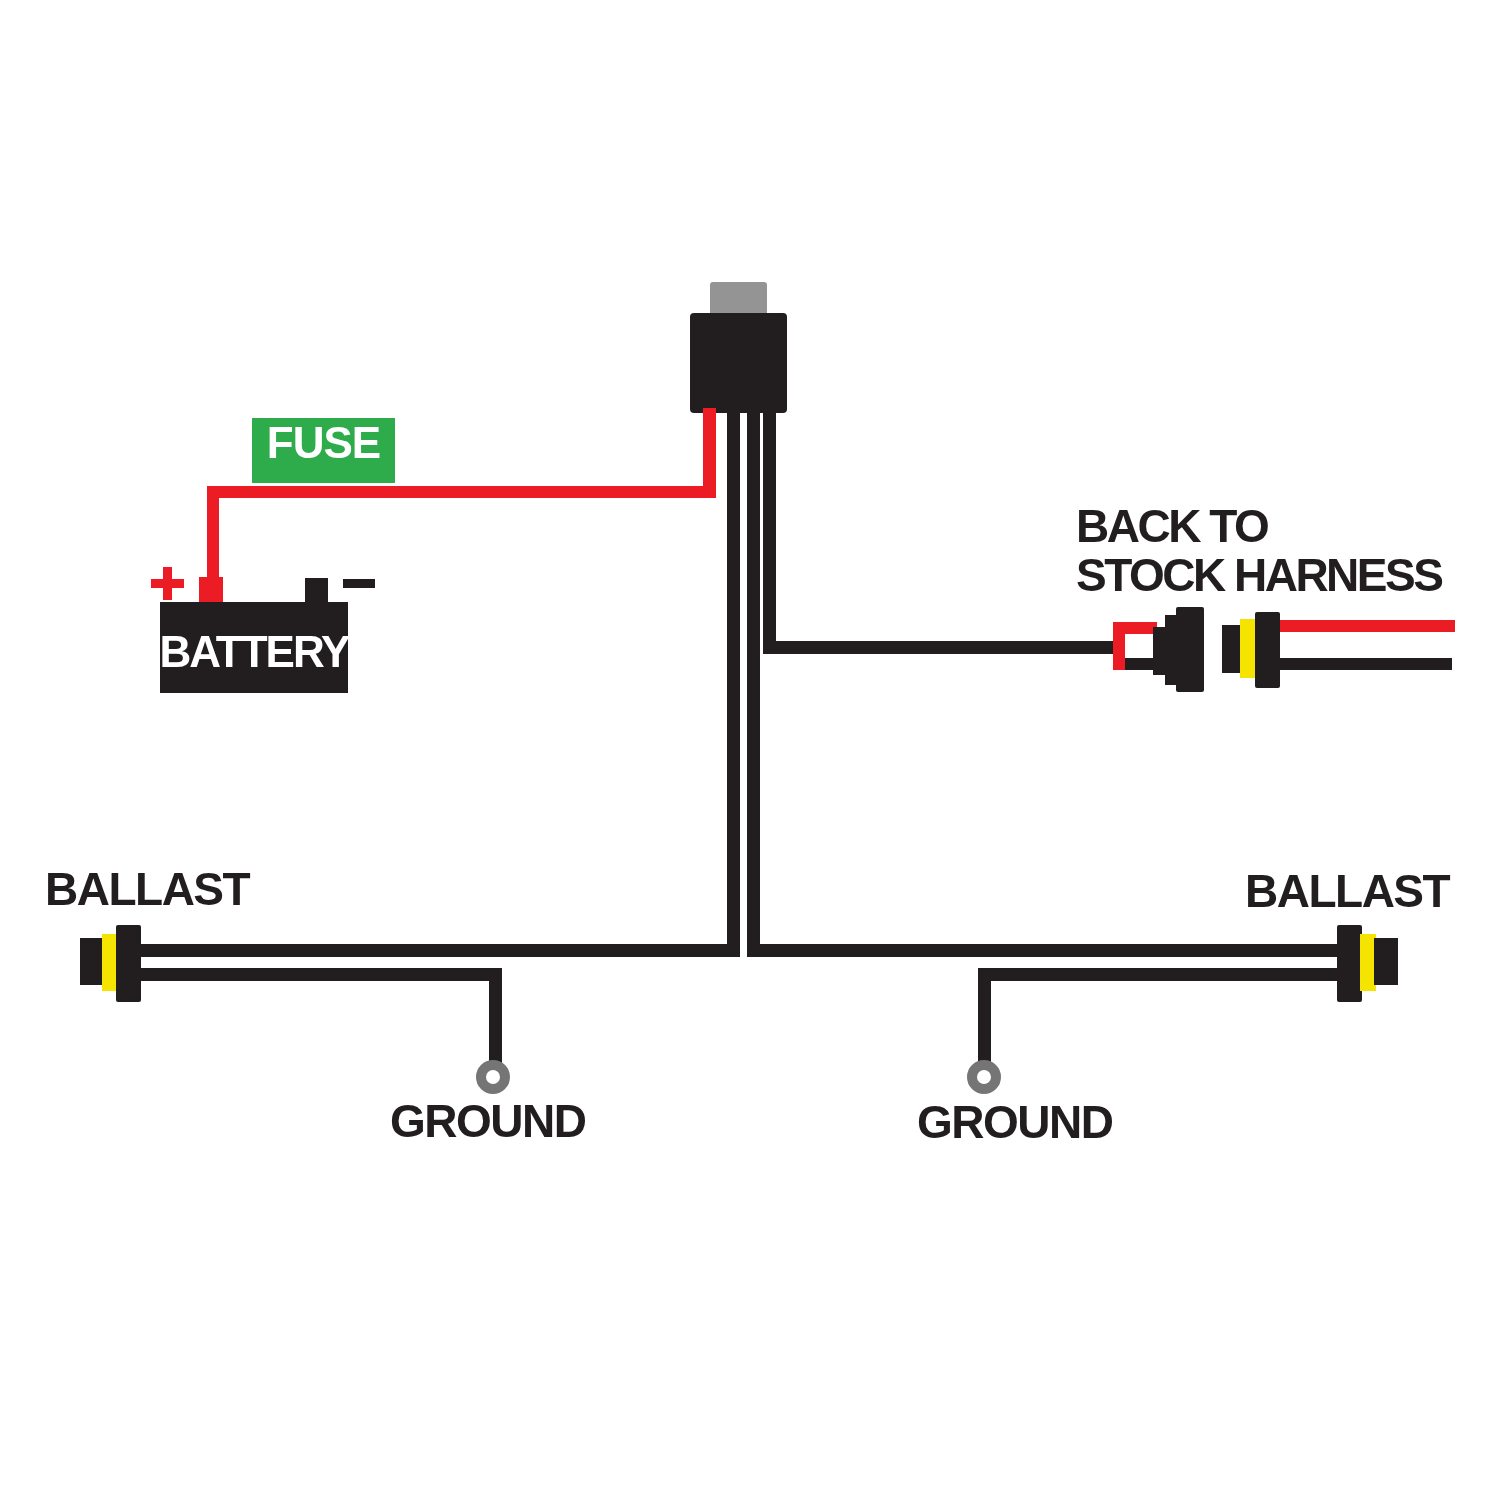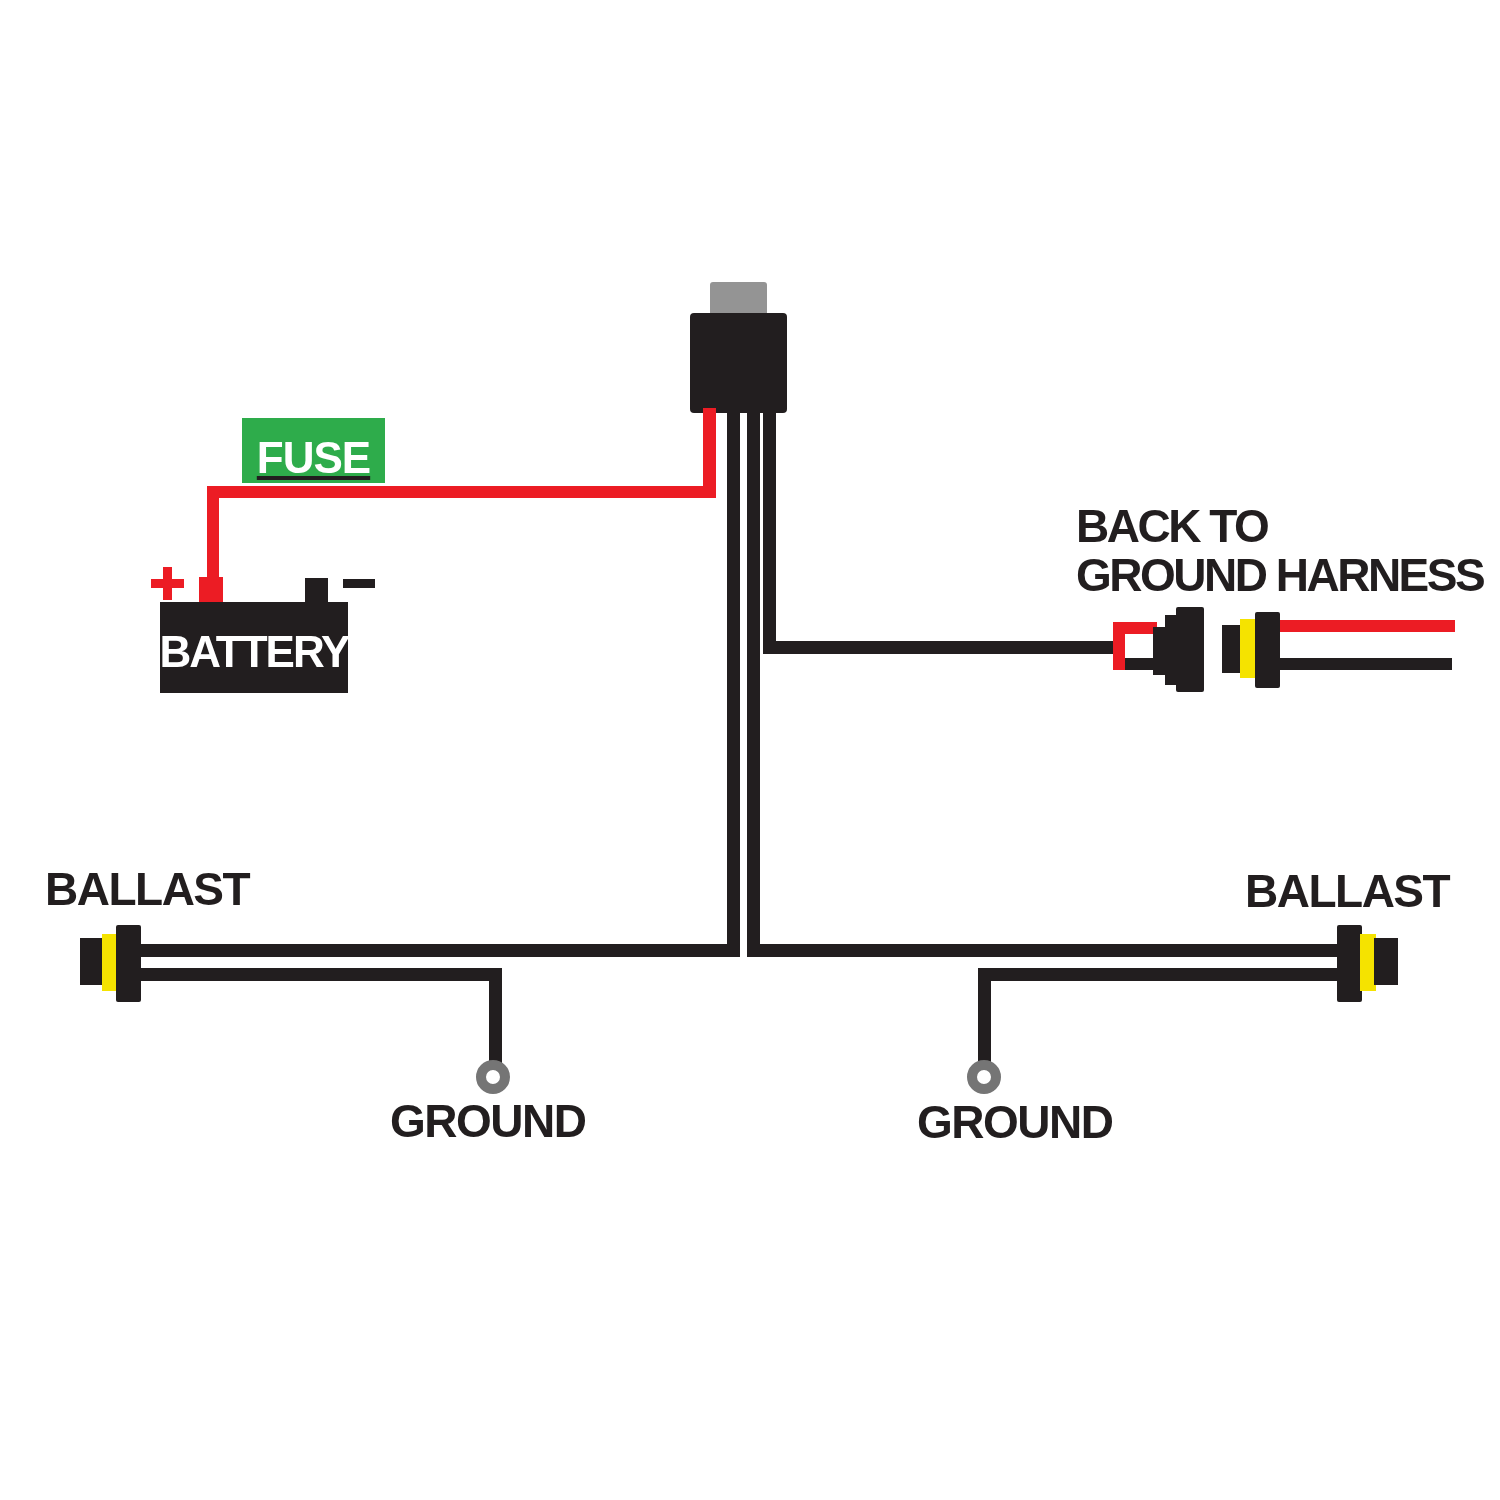--- a/index.html
+++ b/index.html
@@ -21,21 +21,21 @@
   #relay-tab{left:710px;top:282px;width:57px;height:31px;background:var(--relay-gray,#949494);border-radius:3px 3px 0 0;}
   #relay-body{left:690px;top:313px;width:97px;height:100px;background:var(--ink-black,#221E1F);border-radius:4px;}
 
   
   #wire-red-relay-drop{left:703px;top:408px;width:13px;height:90px;}
   #wire-red-horizontal{left:207px;top:486px;width:509px;height:12px;}
   #wire-red-battery-drop{left:207px;top:490px;width:12px;height:89px;}
   #battery-pos-terminal{left:199px;top:577px;width:24px;height:27px;}
 
   
-  #fuse-box{left:242px;top:418px;width:143px;height:65px;background:var(--fuse-green,#2EAC4B);display:flex;align-items:flex-end;justify-content:center;text-decoration:underline;}
+  #fuse-box{left:252px;top:418px;width:143px;height:65px;background:var(--fuse-green,#2EAC4B);display:flex;align-items:flex-start;justify-content:center;}
   #fuse-box .fuse-text{color:var(--label-white,#fff);font-size:44px;letter-spacing:-1px;}
 
   
   #battery-body{left:160px;top:602px;width:188px;height:91px;background:var(--ink-black,#221E1F);display:flex;align-items:center;justify-content:center;}
   #battery-body .battery-text{color:var(--label-white,#fff);font-size:44px;letter-spacing:-2px;padding-top:8px;}
   #battery-neg-terminal{left:305px;top:578px;width:23px;height:26px;}
   #plus-icon{left:151px;top:567px;width:33px;height:33px;}
   #plus-icon::before{content:"";position:absolute;left:0;top:12px;width:33px;height:9px;background:var(--wire-red,#EC1C24);}
   #plus-icon::after{content:"";position:absolute;left:12px;top:0;width:9px;height:33px;background:var(--wire-red,#EC1C24);}
   #minus-icon{left:343px;top:579px;width:32px;height:9px;background:var(--ink-black,#221E1F);}
@@ -114,21 +114,21 @@
 
   <div class="rect wire-black" id="wire-left-vertical"></div>
   <div class="rect wire-black" id="wire-left-horizontal"></div>
   <div class="rect wire-black" id="wire-right-vertical"></div>
   <div class="rect wire-black" id="wire-right-horizontal"></div>
   <div class="rect wire-black" id="wire-harness-vertical"></div>
   <div class="rect wire-black" id="wire-harness-horizontal"></div>
 
   <div class="label" id="harness-label">
     <div>BACK TO</div>
-    <div>GROUND HARNESS</div>
+    <div>STOCK HARNESS</div>
   </div>
   <div class="rect wire-black" id="harness-jog-black"></div>
   <div class="rect wire-red" id="harness-red-elbow-h"></div>
   <div class="rect wire-red" id="harness-red-elbow-v"></div>
   <div class="rect conn-black" id="male-plug-step1"></div>
   <div class="rect conn-black" id="male-plug-step2"></div>
   <div class="rect conn-black" id="male-plug-step3"></div>
   <div class="rect conn-black" id="female-inner"></div>
   <div class="rect conn-yellow" id="female-yellow"></div>
   <div class="rect conn-black" id="female-outer"></div>

